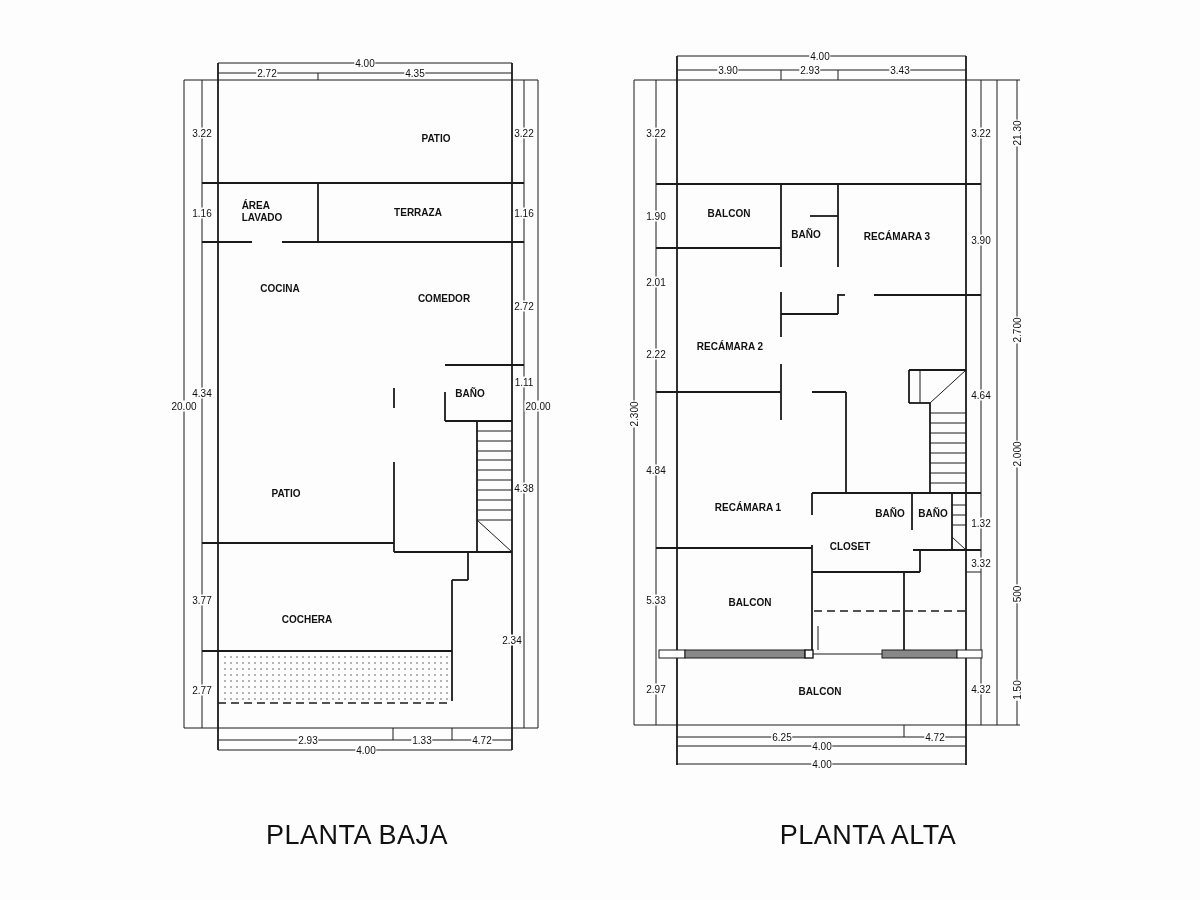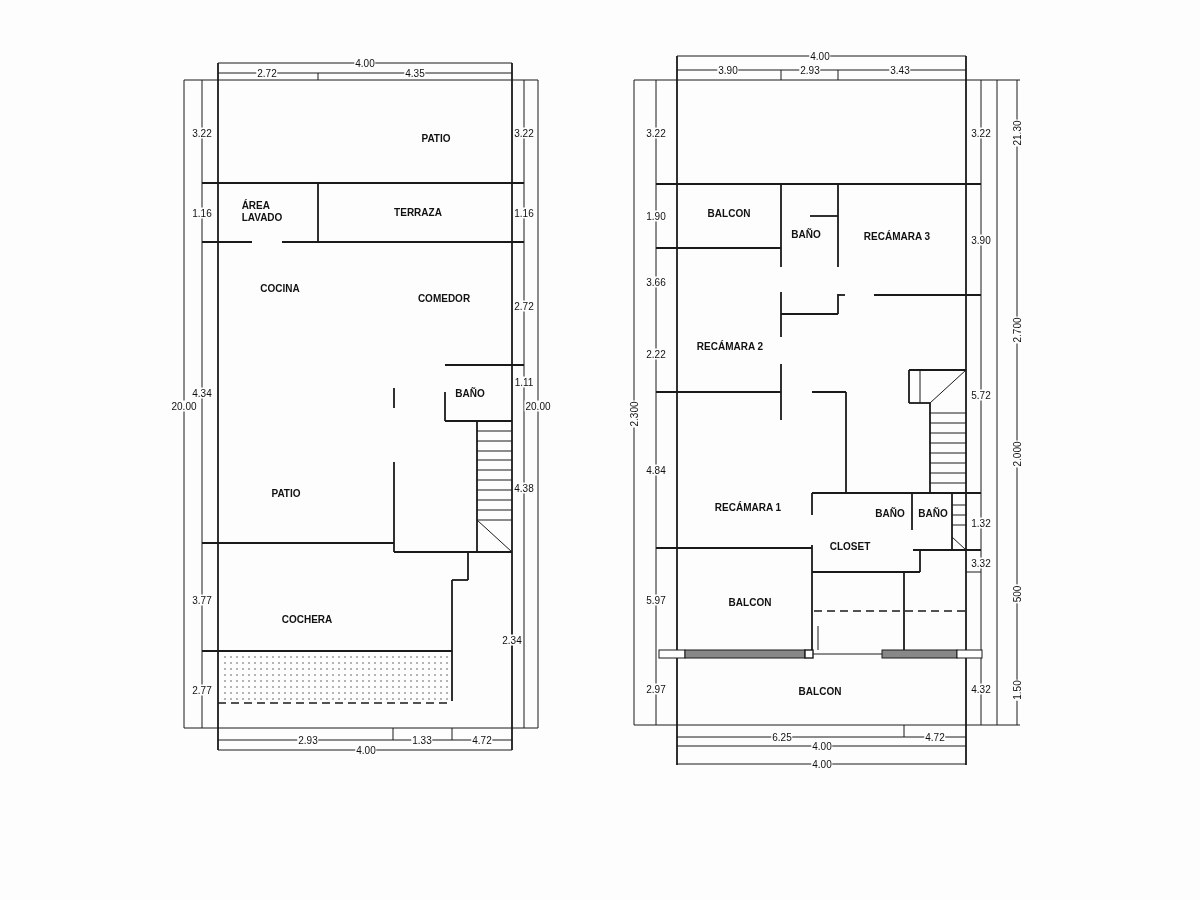--- a/index.html
+++ b/index.html
@@ -202,39 +202,41 @@
 <div class="room" style="left:750px;top:603px">BALCON</div>
 <div class="room" style="left:820px;top:692px">BALCON</div>
 
 <div class="dim" style="left:820px;top:56px">4.00</div>
 <div class="dim" style="left:728px;top:70px">3.90</div>
 <div class="dim" style="left:810px;top:70px">2.93</div>
 <div class="dim" style="left:900px;top:70px">3.43</div>
 
 <div class="dim" style="left:656px;top:133px">3.22</div>
 <div class="dim" style="left:656px;top:216px">1.90</div>
-<div class="dim" style="left:656px;top:282px">3.66</div>
+<div class="dim" style="left:656px;top:282px">2.01</div>
 <div class="dim" style="left:656px;top:354px">2.22</div>
 <div class="dimv" style="left:634px;top:414px">2.300</div>
 <div class="dim" style="left:656px;top:470px">4.84</div>
-<div class="dim" style="left:656px;top:600px">5.97</div>
+<div class="dim" style="left:656px;top:600px">5.33</div>
 <div class="dim" style="left:656px;top:689px">2.97</div>
 
 <div class="dim" style="left:981px;top:133px">3.22</div>
 <div class="dim" style="left:981px;top:240px">3.90</div>
-<div class="dim" style="left:981px;top:395px">5.72</div>
+<div class="dim" style="left:981px;top:395px">4.64</div>
 <div class="dim" style="left:981px;top:523px">1.32</div>
 <div class="dim" style="left:981px;top:563px">3.32</div>
 <div class="dim" style="left:981px;top:689px">4.32</div>
 
 <div class="dimv" style="left:1017px;top:133px">21.30</div>
 <div class="dimv" style="left:1017px;top:330px">2.700</div>
 <div class="dimv" style="left:1017px;top:454px">2.000</div>
 <div class="dimv" style="left:1017px;top:594px">500</div>
 <div class="dimv" style="left:1017px;top:690px">1.50</div>
 
 <div class="dim" style="left:782px;top:737px">6.25</div>
 <div class="dim" style="left:935px;top:737px">4.72</div>
 <div class="dim" style="left:822px;top:746px">4.00</div>
 <div class="dim" style="left:822px;top:764px">4.00</div>
 
+<div class="title" style="left:357px;top:835px">PLANTA BAJA</div>
+<div class="title" style="left:868px;top:835px">PLANTA ALTA</div>
 
 </div>
 
 </body></html>

